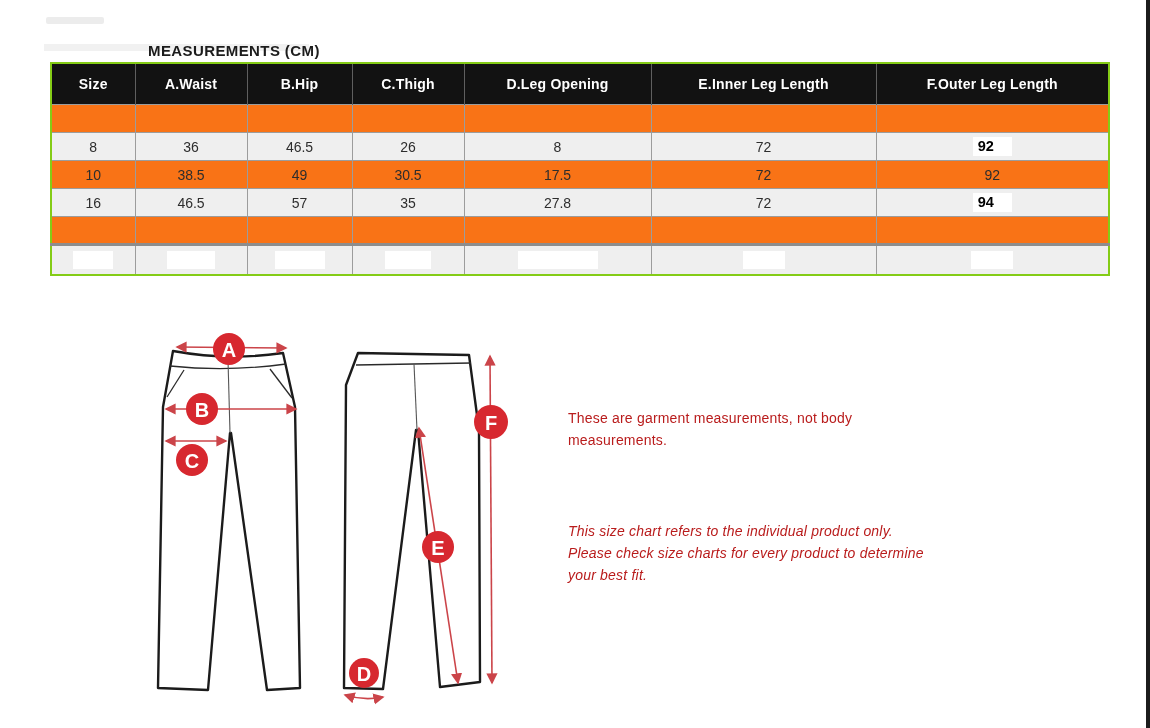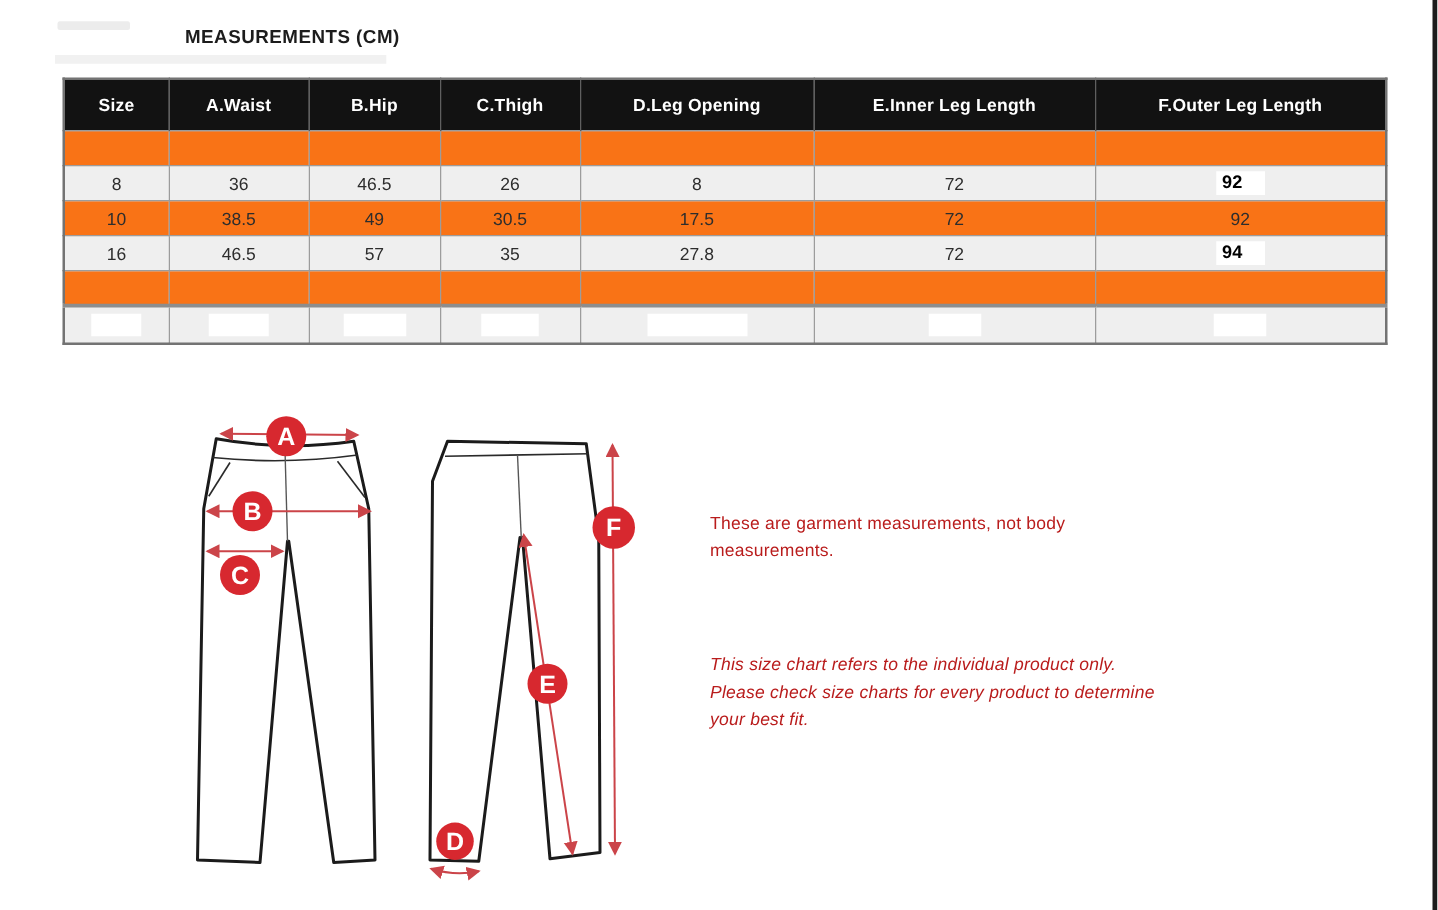--- a/index.html
+++ b/index.html
@@ -9,27 +9,27 @@
   }
   .abs{position:absolute;}
 
   
   .smudge1{left:46px;top:17px;width:58px;height:7px;background:#dcdcdc;opacity:.55;border-radius:2px;}
   .smudge2{left:44px;top:44px;width:265px;height:7px;background:#e4e4e4;opacity:.5;}
   .edge-line{right:0;top:0;width:4px;height:728px;background:#1c1c1c;}
 
   
   .title{
-    left:148px;top:21px;font-size:15px;font-weight:bold;color:#1c1c1c;
+    left:148px;top:42px;font-size:15px;font-weight:bold;color:#1c1c1c;
     letter-spacing:.4px;
   }
 
   
   .table-wrap{left:50px;top:62px;}
-  table{border-collapse:collapse;table-layout:fixed;width:1058px;border:2px solid #737373;}
+  table{border-collapse:collapse;table-layout:fixed;width:1058px;border:2px solid #84cc16;}
   th{
     background:var(--header-bg,#121212);color:#fff;font-size:14px;font-weight:600;
     height:38px;border-right:1px solid #5f5f5f;letter-spacing:.2px;
   }
   th:last-child{border-right:none;}
   tbody tr{height:28px;background:#f97316;}
   tbody tr.gray{background:var(--row-shade,#efefef);}
   tbody tr.redacted{height:30px;}
   td{
     border:1px solid #9c9c9c;text-align:center;font-size:14px;color:#2d2d2d;

